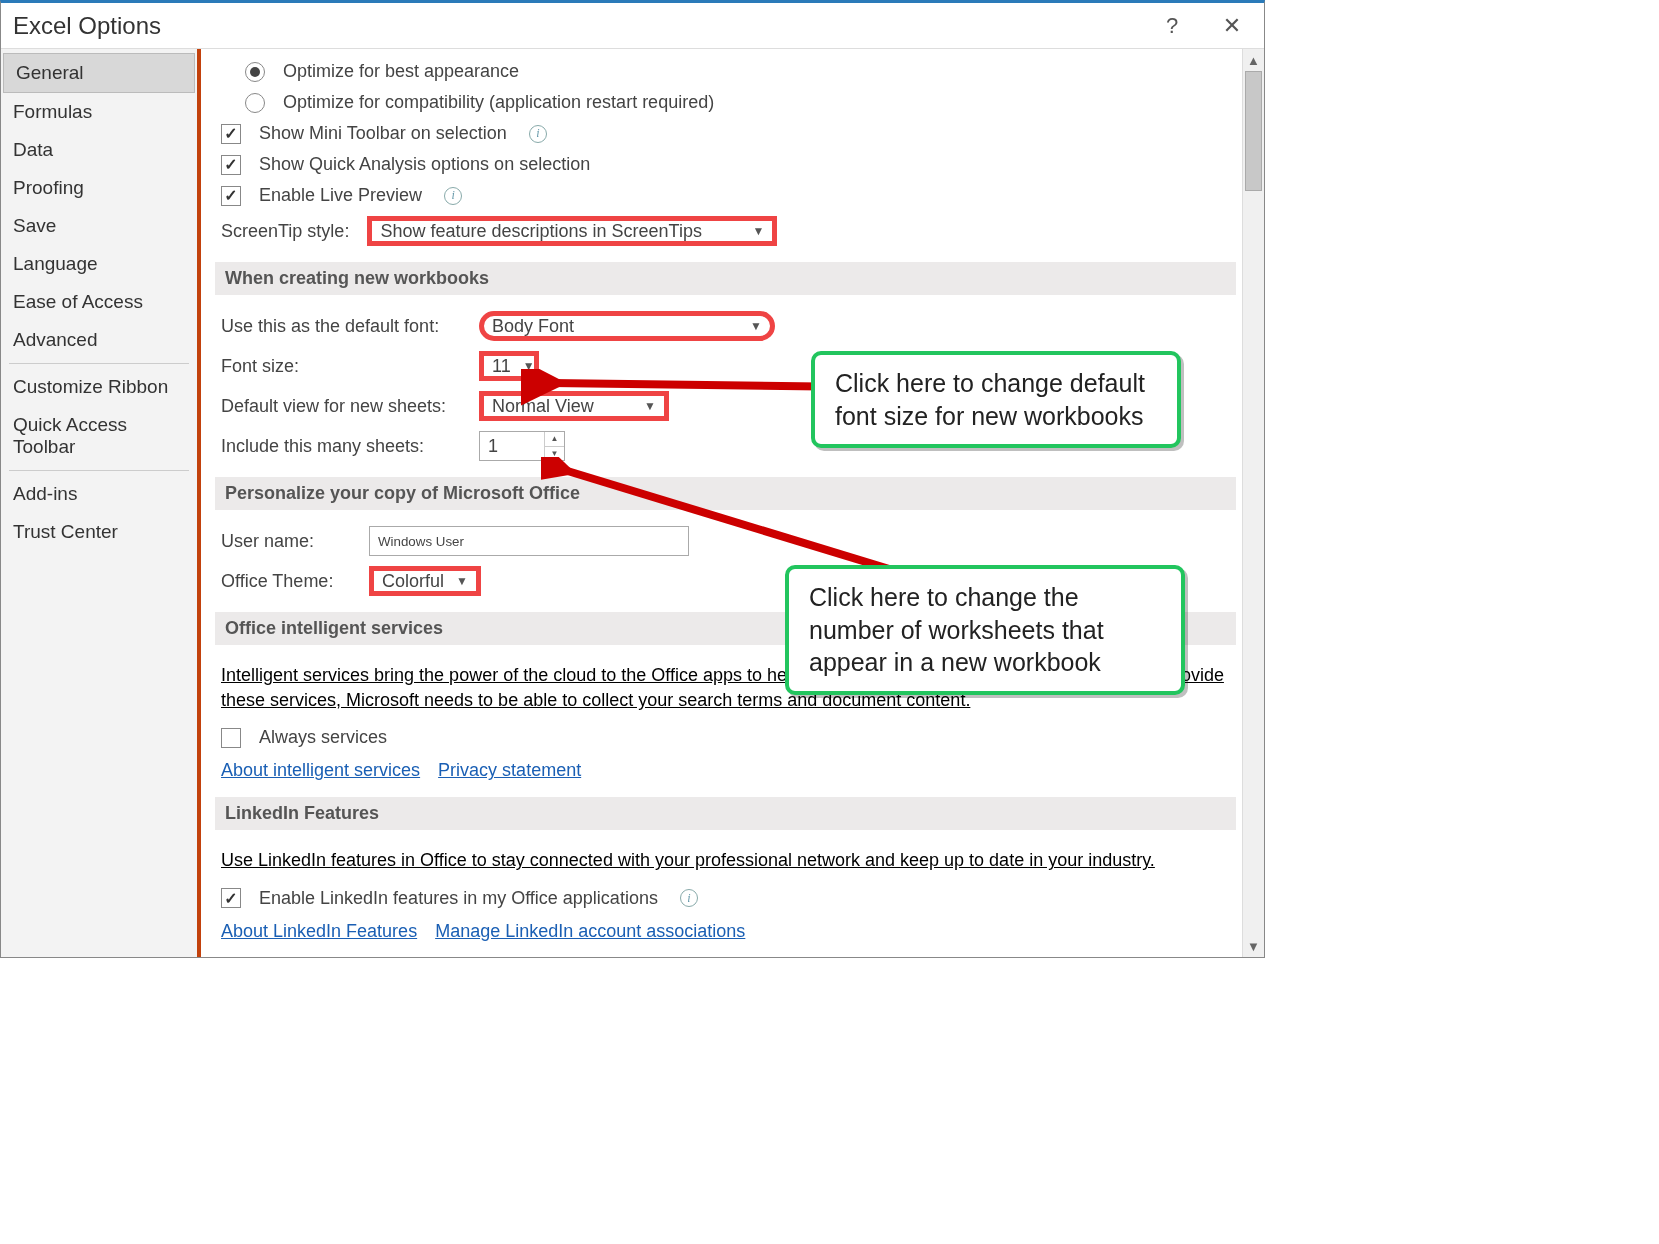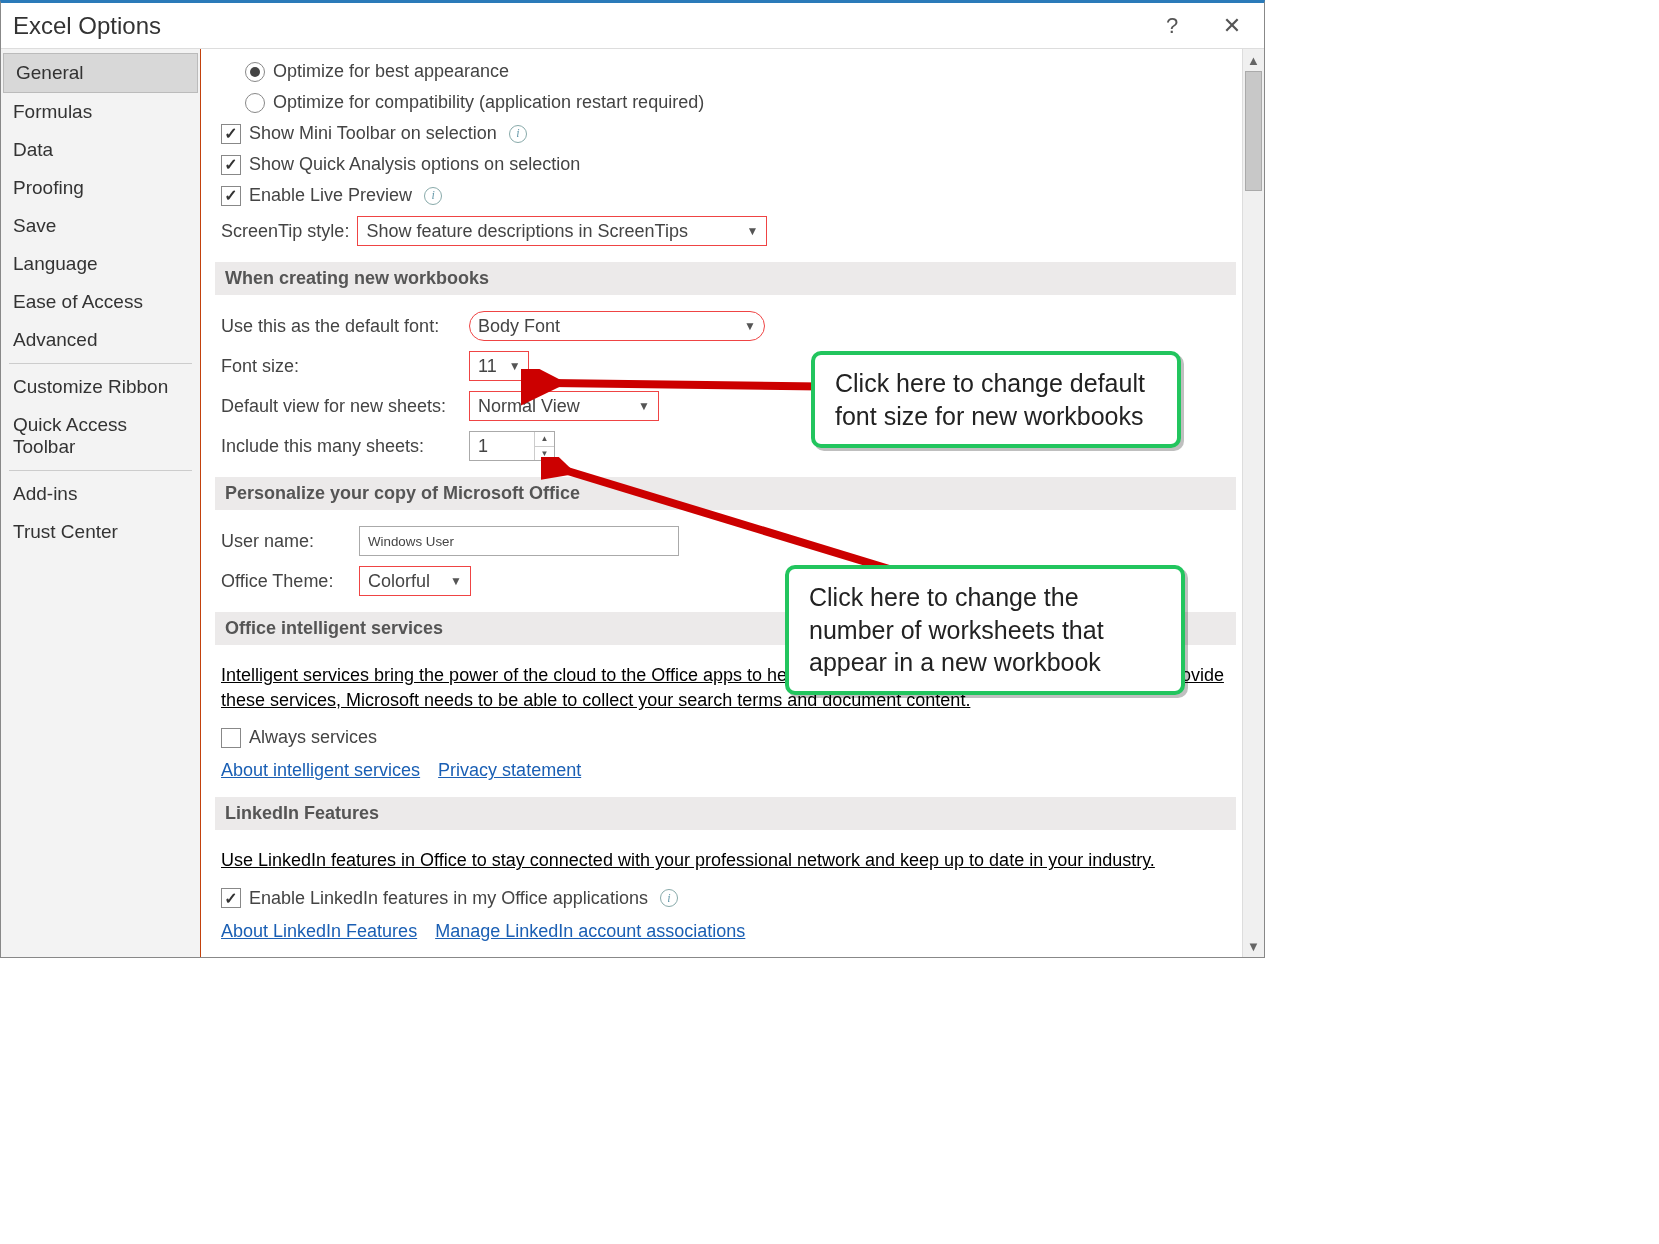--- a/index.html
+++ b/index.html
@@ -33,21 +33,21 @@
     font-size: 22px; color: #555; cursor: pointer;
     margin-left: 20px;
   }
   .main {
     display: flex;
     height: calc(100% - 46px);
   }
   .sidebar {
     width: 200px;
     background: #f3f3f3;
-    border-right: 1px solid #c2410c;
+    border-right: 4px solid #c2410c;
     padding-top: 4px;
   }
   .sidebar-item {
     padding: 8px 12px;
     font-size: 19px;
     color: #333;
     cursor: pointer;
   }
   .sidebar-item.selected {
     background: #d8d8d8;
@@ -76,21 +76,21 @@
     height: 22px; display:flex; align-items:center; justify-content:center;
     font-size: 13px; color: #666; background: #f0f0f0; cursor:pointer;
   }
   .scroll-thumb {
     position:absolute; left:2px; right:2px; top:22px; height:120px;
     background:#c8c8c8; border:1px solid #aaa;
   }
   .radio-row, .check-row, .field-row {
     display: flex; align-items: center;
     padding: 4px 0 6px 30px;
-    gap: 8px;
+    gap: 18px;
   }
   .field-row { padding-left: 6px; }
   .radio {
     width: 20px; height: 20px; border-radius: 50%;
     border: 1px solid #888; display:flex; align-items:center; justify-content:center;
     flex-shrink: 0;
   }
   .radio.checked::after {
     content:""; width:10px; height:10px; border-radius:50%;
     background:#444;
@@ -107,21 +107,21 @@
     width:18px; height:18px; border-radius:50%; border:1px solid #8aa;
     color:#69a; font-size:12px; display:inline-flex;
     align-items:center; justify-content:center; margin-left:4px;
     font-style: italic; font-family: serif;
   }
   .section-header {
     background: #eceaea; padding: 6px 10px; font-weight: 600;
     color: #555; margin: 10px 0 12px 0;
   }
   .combo {
-    border: 1px solid #ef4444; height: 30px; padding: 2px 8px;
+    border: 5px solid #ef4444; height: 30px; padding: 2px 8px;
     display: flex; align-items: center; justify-content: space-between;
     background: #fff; color:#444; min-width: 60px;
   }
   .combo-arrow { font-size:12px; color:#555; margin-left:12px; }
   .textinput {
     border:1px solid #aaa; height:30px; padding: 2px 8px;
     background:#fff; color:#444; width:320px;
   }
   .spinner {
     border:1px solid #aaa; height:30px; width:86px; display:flex;

